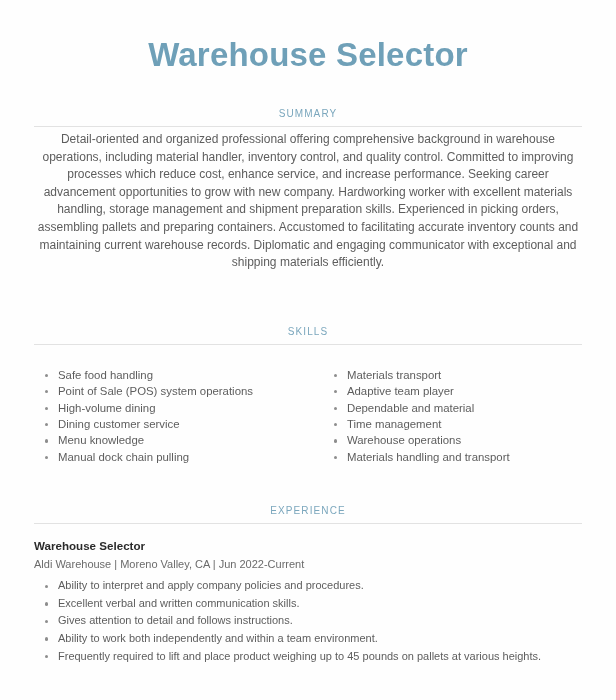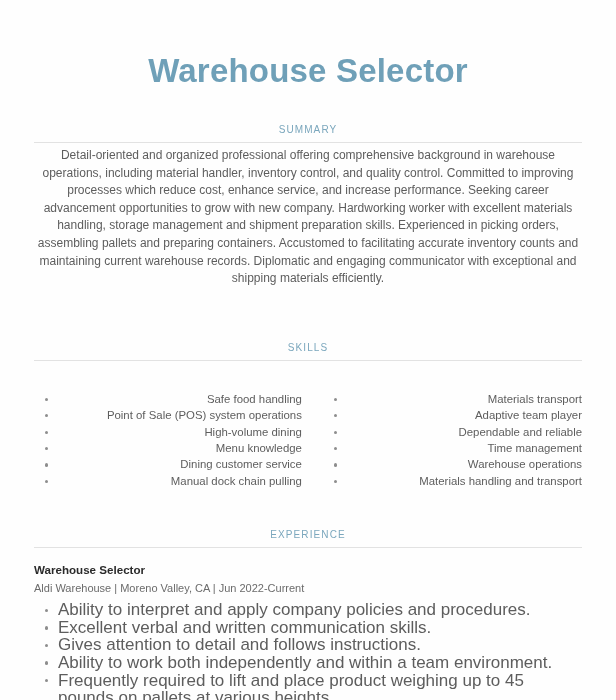--- a/index.html
+++ b/index.html
@@ -15,21 +15,21 @@
     background: #fefefe;
     color: #555555;
     -webkit-font-smoothing: antialiased;
   }
 
   .page {
     position: relative;
     width: 616px;
     height: 700px;
     box-sizing: border-box;
-    padding: 16px 34px;
+    padding: 0 34px;
     overflow: hidden;
   }
 
   
   .resume-title {
     margin: 0;
     padding-top: 36px;
     text-align: center;
     font-size: 33px;
     font-weight: bold;
@@ -66,24 +66,23 @@
   .summary-body {
     margin-top: 4px;
     font-size: 12px;
     line-height: 17.6px;
     color: #5d5d5d;
     text-align: center;
   }
 
   
   .skills-wrap {
-    margin-top: 30px;
+    margin-top: 22px;
     display: flex;
     gap: 12px;
-    text-align: right;
   }
   .skills-col {
     width: 50%;
     box-sizing: border-box;
   }
   .skills-col.right { padding-left: 9px; }
 
   ul.bullets {
     list-style: none;
     margin: 0;
@@ -125,21 +124,21 @@
     margin-top: 2px;
   }
   ul.job-bullets {
     list-style: none;
     margin: 4px 0 0 0;
     padding: 0;
   }
   ul.job-bullets > li {
     position: relative;
     padding-left: 24px;
-    font-size: 17px;
+    font-size: 11px;
     line-height: 17.6px;
     color: #5d5d5d;
   }
   ul.job-bullets > li::before {
     content: "";
     position: absolute;
     left: 11px;
     top: 7.5px;
     width: 3.4px;
     height: 3.4px;
@@ -166,30 +165,30 @@
 
   <div class="section">
     <div class="section-heading">SKILLS</div>
     <hr class="section-rule">
     <div class="skills-wrap">
       <div class="skills-col left">
         <ul class="bullets">
           <li>Safe food handling</li>
           <li>Point of Sale (POS) system operations</li>
           <li>High-volume dining</li>
+          <li>Dining customer service</li>
           <li>Menu knowledge</li>
-          <li>Dining customer service</li>
           <li>Manual dock chain pulling</li>
         </ul>
       </div>
       <div class="skills-col right">
         <ul class="bullets">
           <li>Materials transport</li>
           <li>Adaptive team player</li>
-          <li>Dependable and reliable</li>
+          <li>Dependable and material</li>
           <li>Time management</li>
           <li>Warehouse operations</li>
           <li>Materials handling and transport</li>
         </ul>
       </div>
     </div>
   </div>
 
   <div class="exp-space"></div>
 

